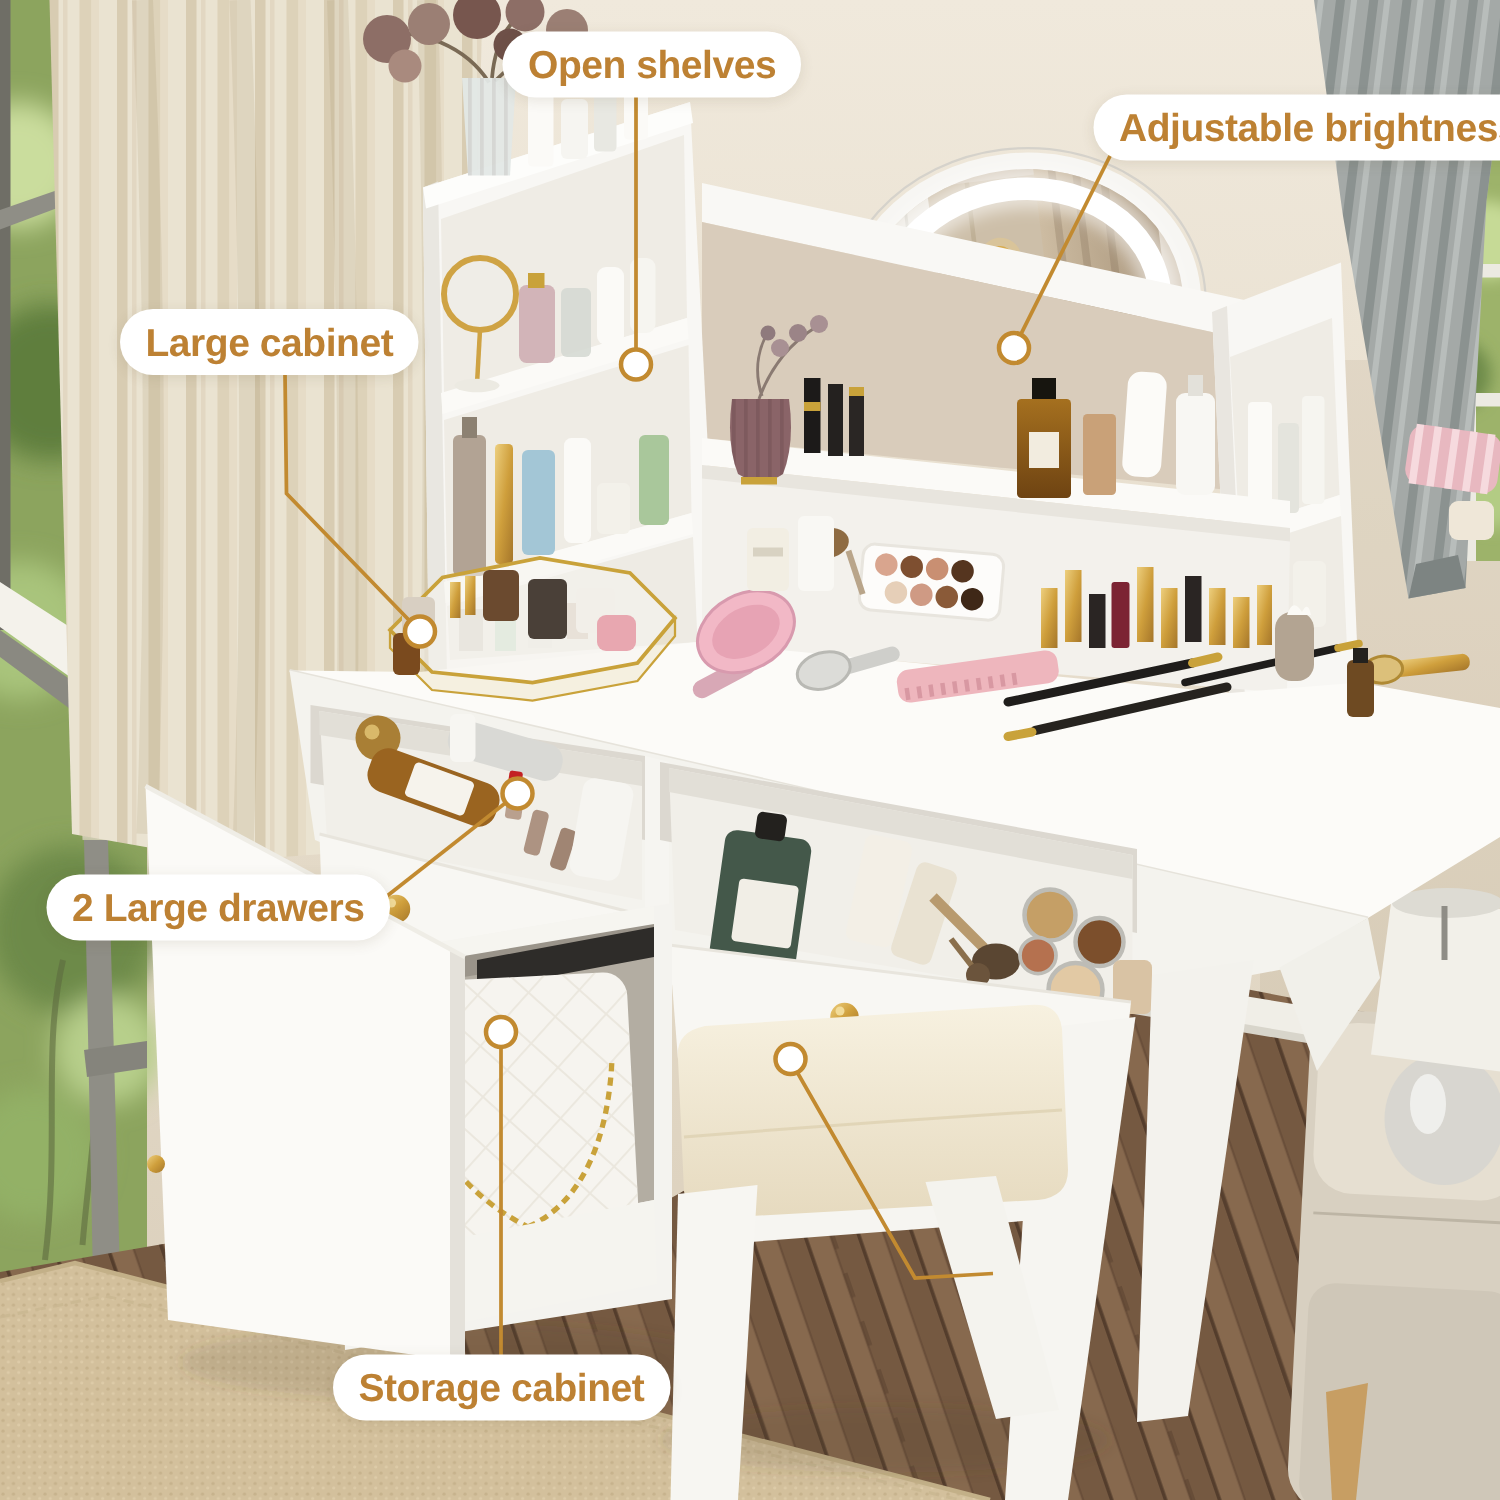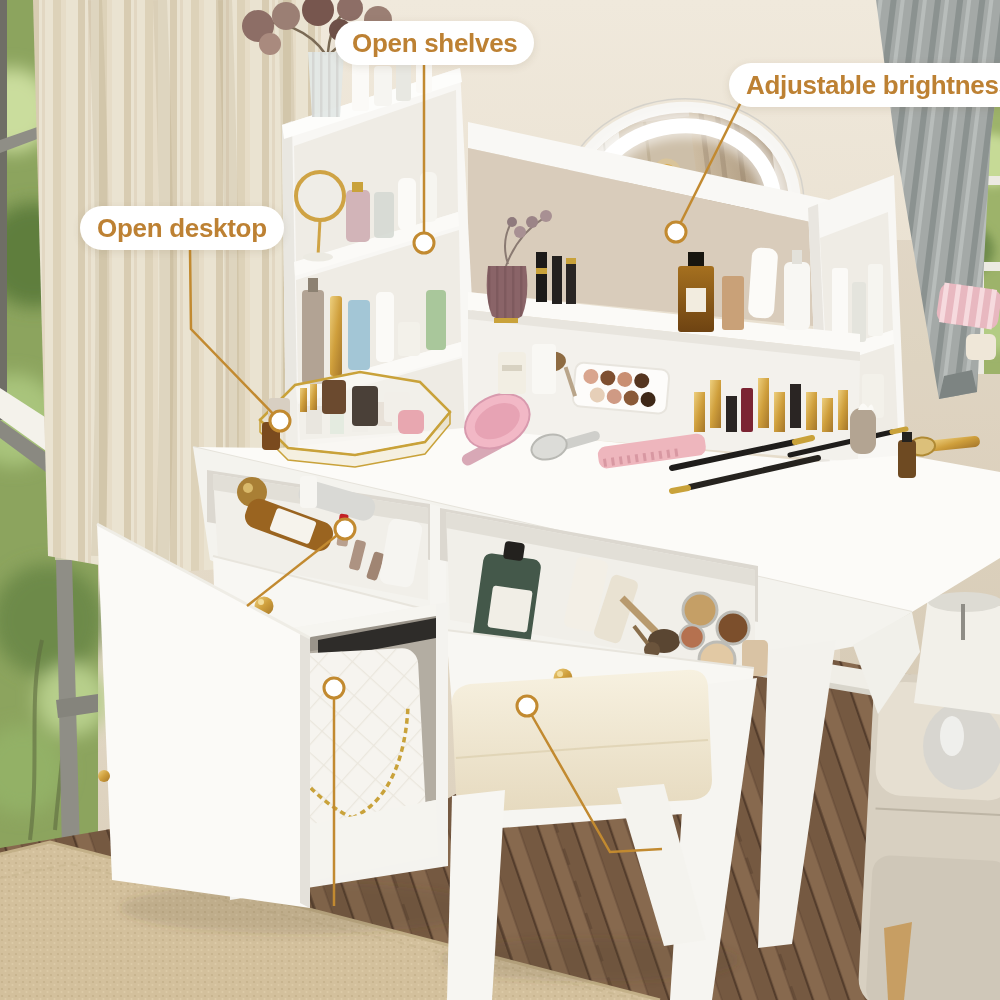--- a/index.html
+++ b/index.html
@@ -504,14 +504,16 @@
     </g>
     <g>
       <path d="M334,688 L334,906"></path>
       <circle cx="334" cy="688" r="10" fill="#fff" stroke-width="3"></circle>
     </g>
   </g>
 </svg>
 
   <div class="pill" id="pill-open-shelves">Open shelves</div>
   <div class="pill" id="pill-adjustable-brightness">Adjustable brightness</div>
-  <div class="pill" id="pill-large-desktop">Open desktop</div>
+  <div class="pill" id="pill-large-desktop">Large cabinet</div>
+  <div class="pill" id="pill-two-large-drawers">2 Large drawers</div>
+  <div class="pill" id="pill-storage-cabinet">Storage cabinet</div>
 </div>
 
 </body></html>

